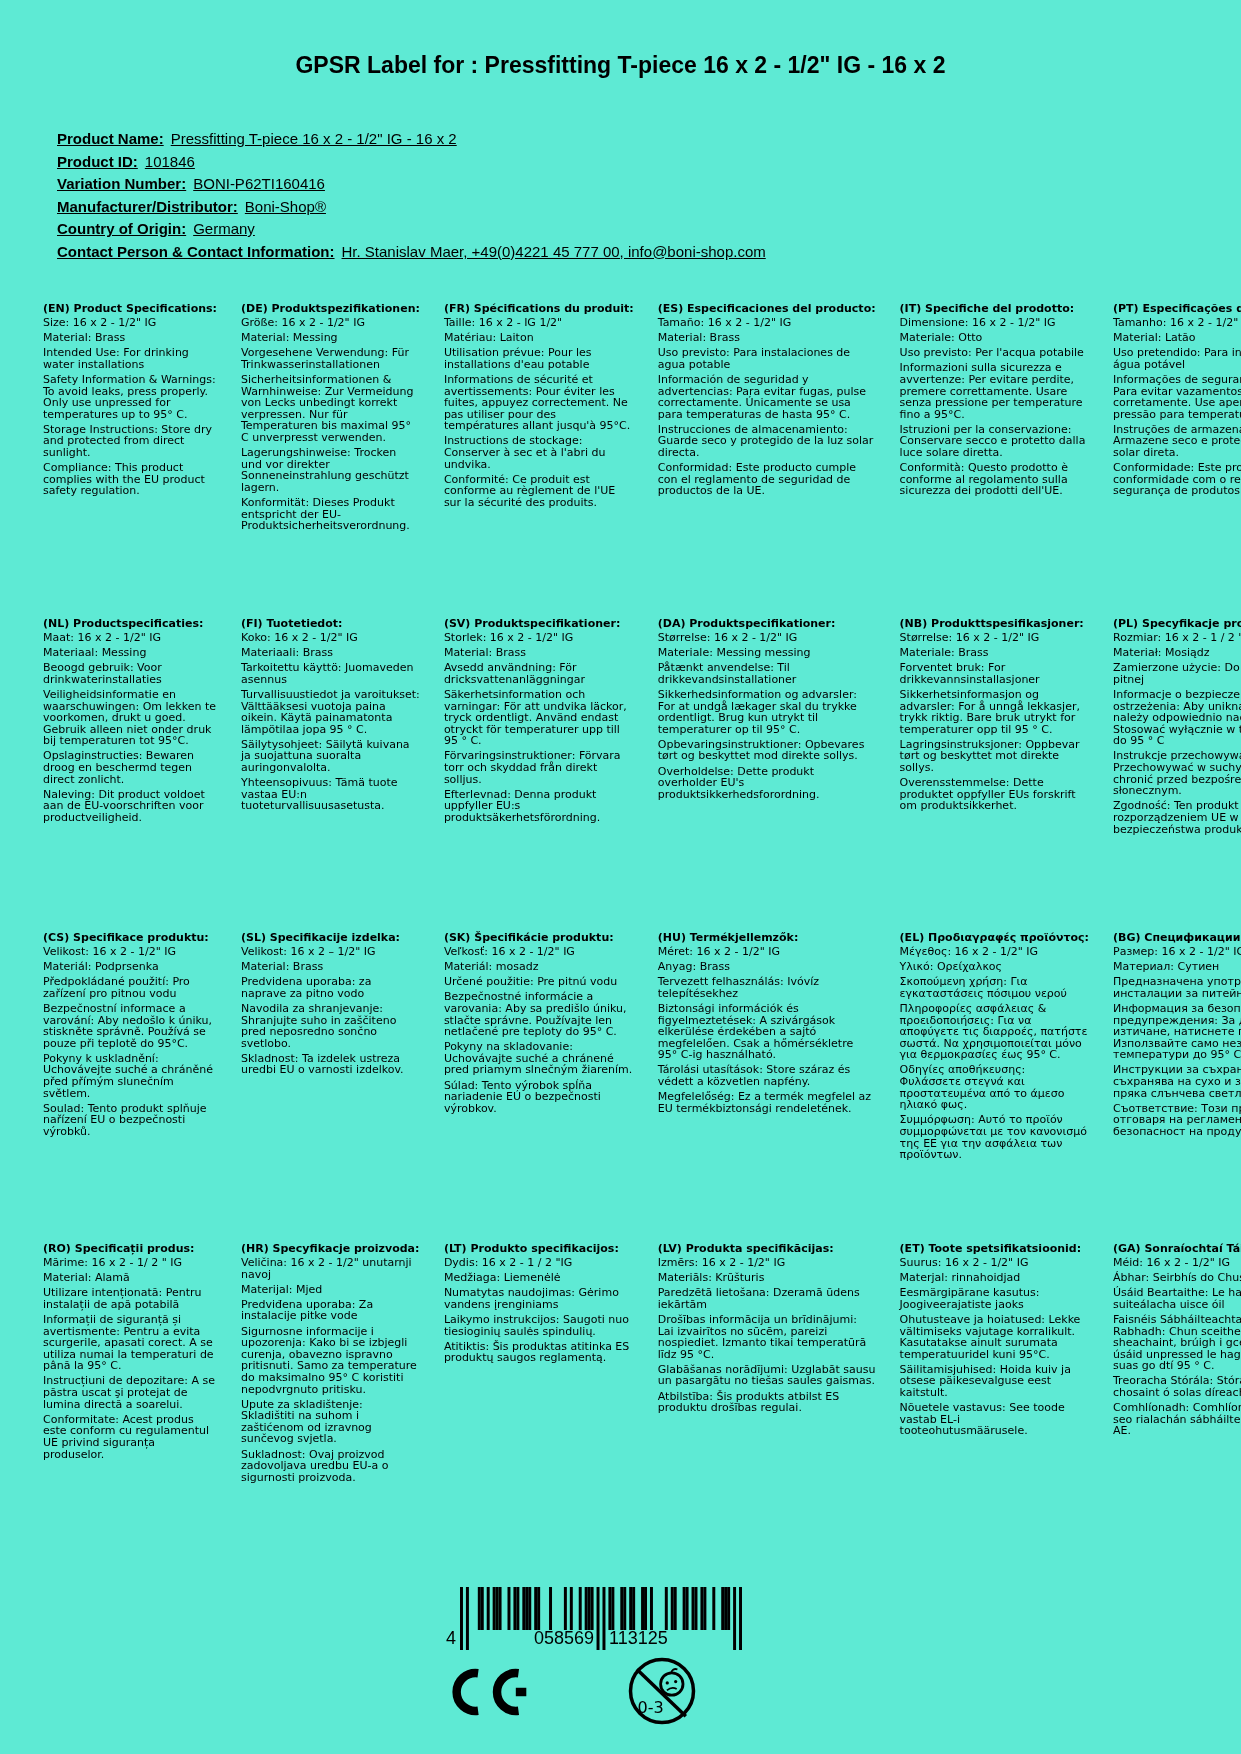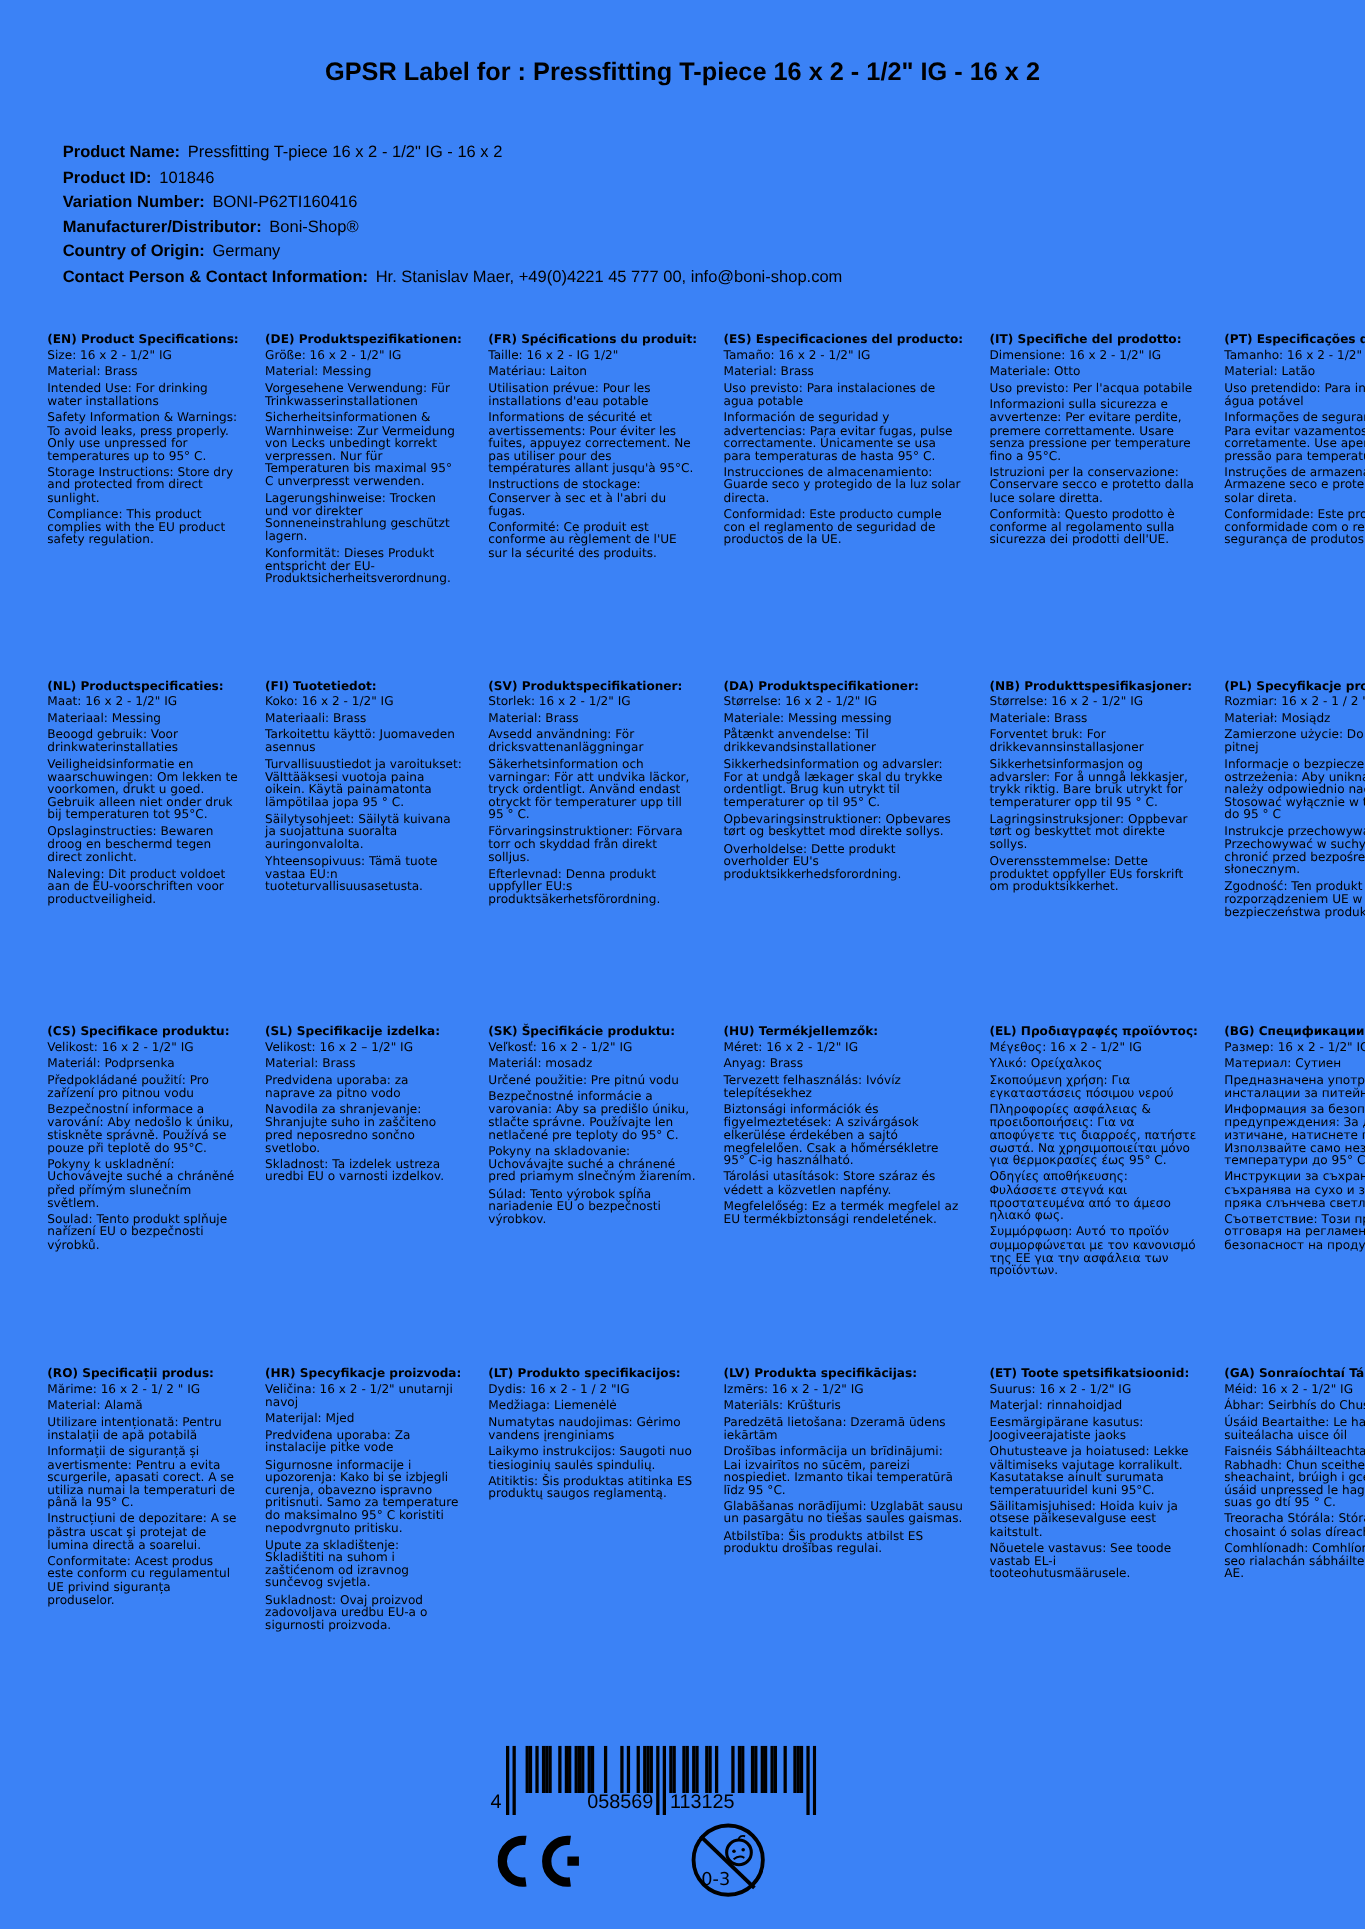--- a/index.html
+++ b/index.html
@@ -1,26 +1,26 @@
 <!DOCTYPE html>
 <html><head>
 <meta charset="utf-8">
 <style>
   html, body { margin:0; padding:0; background:#fff; }
   .page {
-    position:relative; width:1241px; height:1754px; background:#3b82f6;
+    position:relative; width:1241px; height:1754px; background:#5eead4;
     color:#000; font-family:"DejaVu Sans", sans-serif; overflow:hidden;
   }
   .title {
     position:absolute; top:52px; left:0; width:100%; text-align:center;
     font-family:"Liberation Sans", sans-serif; font-size:23px; font-weight:bold; margin:0;
   }
   .product-info {
     position:absolute; left:57px; top:130px;
-    font-family:"Liberation Sans", sans-serif; font-size:15px;
+    font-family:"Liberation Sans", sans-serif; font-size:15px;text-decoration:underline;
   }
   .pi-line { margin-bottom:5.5px; white-space:nowrap; }
   .pi-label { font-weight:bold; }
   .pi-value { margin-left:7px; }
 
   .grid {
     position:absolute; left:43px; top:303px; width:1184px;
     display:grid; grid-template-columns:repeat(6, 1fr);
     grid-template-rows:315px 314px 311px auto;
   }
@@ -98,21 +98,21 @@
         <p class="cell-p">Lagerungshinweise: Trocken und vor direkter Sonneneinstrahlung geschützt lagern.</p>
         <p class="cell-p">Konformität: Dieses Produkt entspricht der EU-Produktsicherheitsverordnung.</p>
       </div>
 
       <div class="cell">
         <div class="cell-h">(FR) Spécifications du produit:</div>
         <p class="cell-p">Taille: 16 x 2 - IG 1/2"</p>
         <p class="cell-p">Matériau: Laiton</p>
         <p class="cell-p">Utilisation prévue: Pour les installations d'eau potable</p>
         <p class="cell-p">Informations de sécurité et avertissements: Pour éviter les fuites, appuyez correctement. Ne pas utiliser pour des températures allant jusqu'à 95°C.</p>
-        <p class="cell-p">Instructions de stockage: Conserver à sec et à l'abri du fugas.</p>
+        <p class="cell-p">Instructions de stockage: Conserver à sec et à l'abri du undvika.</p>
         <p class="cell-p">Conformité: Ce produit est conforme au règlement de l'UE sur la sécurité des produits.</p>
       </div>
 
       <div class="cell">
         <div class="cell-h">(ES) Especificaciones del producto:</div>
         <p class="cell-p">Tamaño: 16 x 2 - 1/2" IG</p>
         <p class="cell-p">Material: Brass</p>
         <p class="cell-p">Uso previsto: Para instalaciones de agua potable</p>
         <p class="cell-p">Información de seguridad y advertencias: Para evitar fugas, pulse correctamente. Únicamente se usa para temperaturas de hasta 95° C.</p>
         <p class="cell-p">Instrucciones de almacenamiento: Guarde seco y protegido de la luz solar directa.</p>

